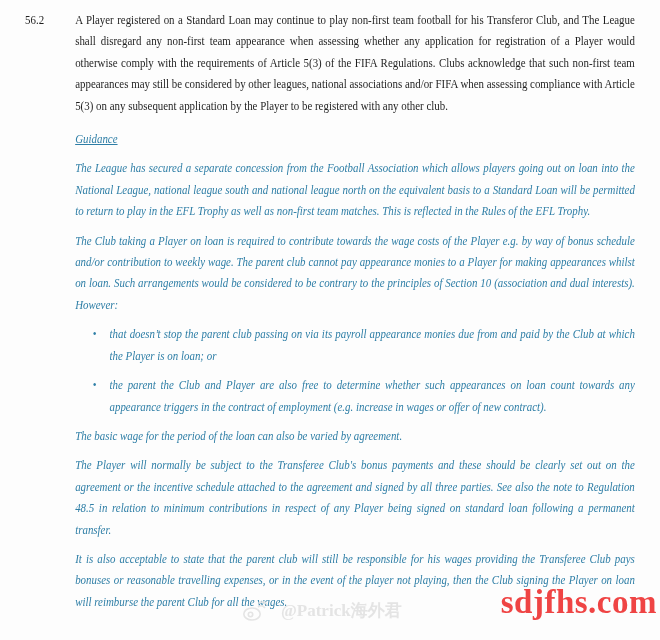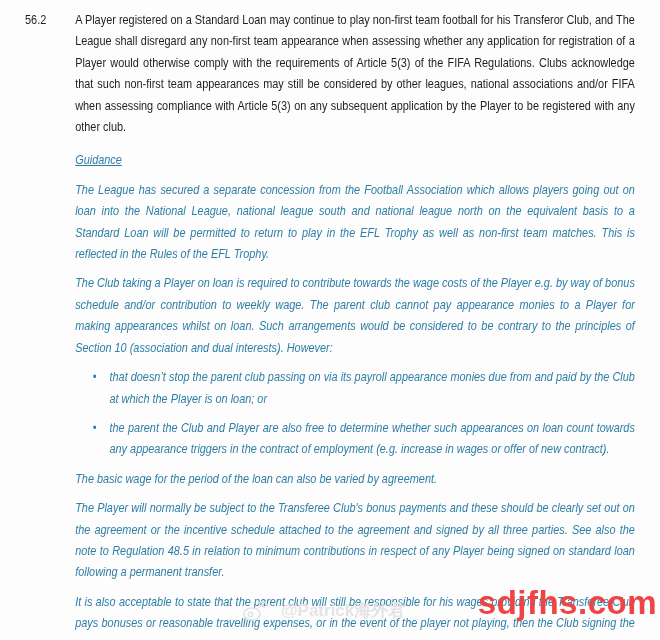--- a/index.html
+++ b/index.html
@@ -1,21 +1,21 @@
 <!DOCTYPE html>
 <html><head>
 <meta charset="utf-8">
 <style>
   html, body { margin: 0; padding: 0; }
   .page {
     position: relative;
     width: 660px;
     height: 640px;
     background: #fdfdfd;
-    font-family: Liberation Sans, sans-serif;
+    font-family: Liberation Serif, serif;
     overflow: hidden;
   }
   
   .content {
     position: absolute;
     top: 10px;
     left: 25px;
     width: 693px;
     transform: scaleX(0.88);
     transform-origin: 0 0;

